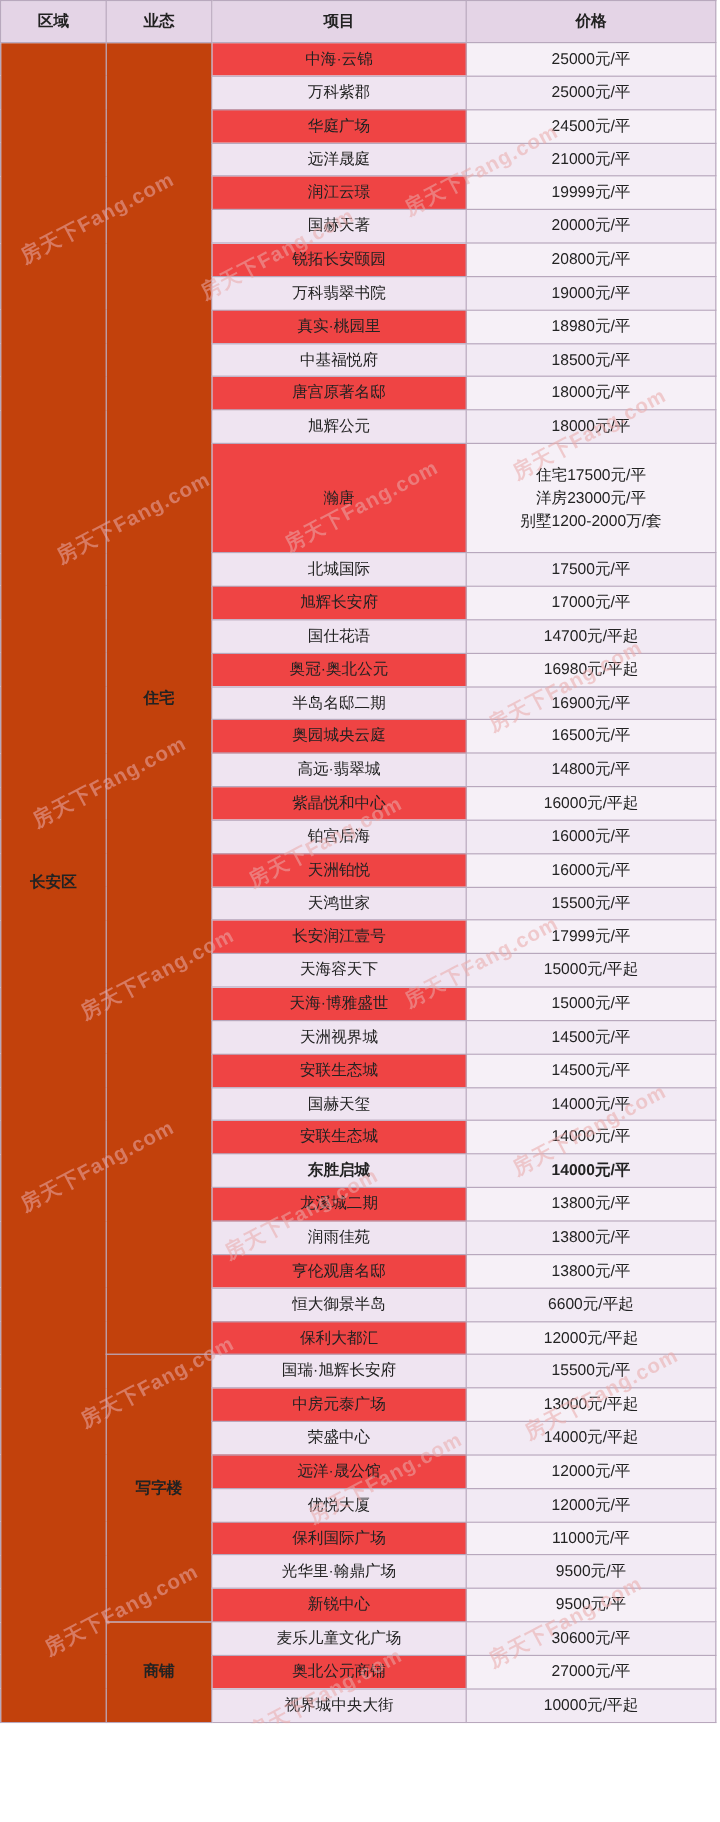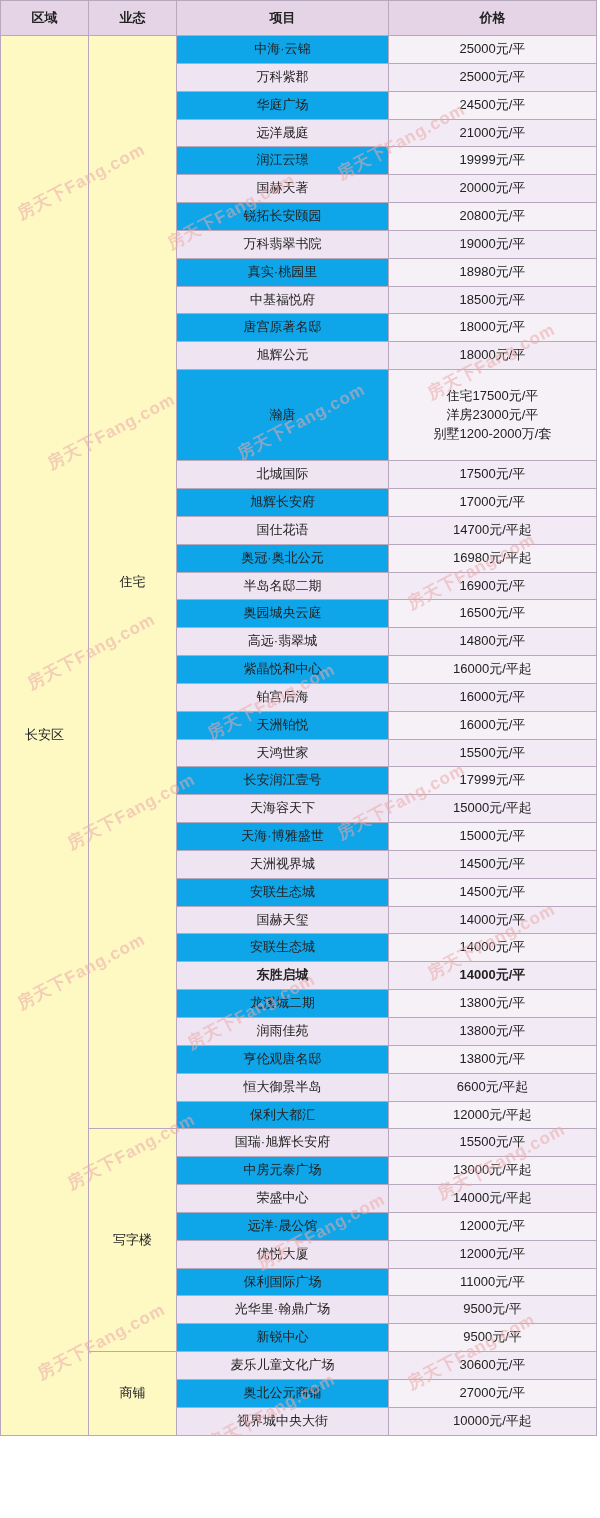--- a/index.html
+++ b/index.html
@@ -42,26 +42,26 @@
 
   thead th {
     font-weight: bold;
     font-size: 14px;
     height: 26px;
     background: #e4d4e6;
     color: #1a1a1a;
   }
   td.area-cell,
   td.type-cell {
-    font-weight: normal;
+    font-weight: bold;
     font-size: 14px;
-    background: #fef9c3;
+    background: #c2410c;
   }
   td.proj-cell {
-    background: #0ea5e9;
+    background: #ef4444;
   }
   td.price-cell {
     background: #f6f0f7;
   }
   tr.row-alt td.proj-cell { background: #efe4f1; margin-left: 24px; }
   tr.row-alt td.price-cell { background: #f2eaf4; }
 
   td.highlight {
     color: #e8372a;
     font-weight: bold;

